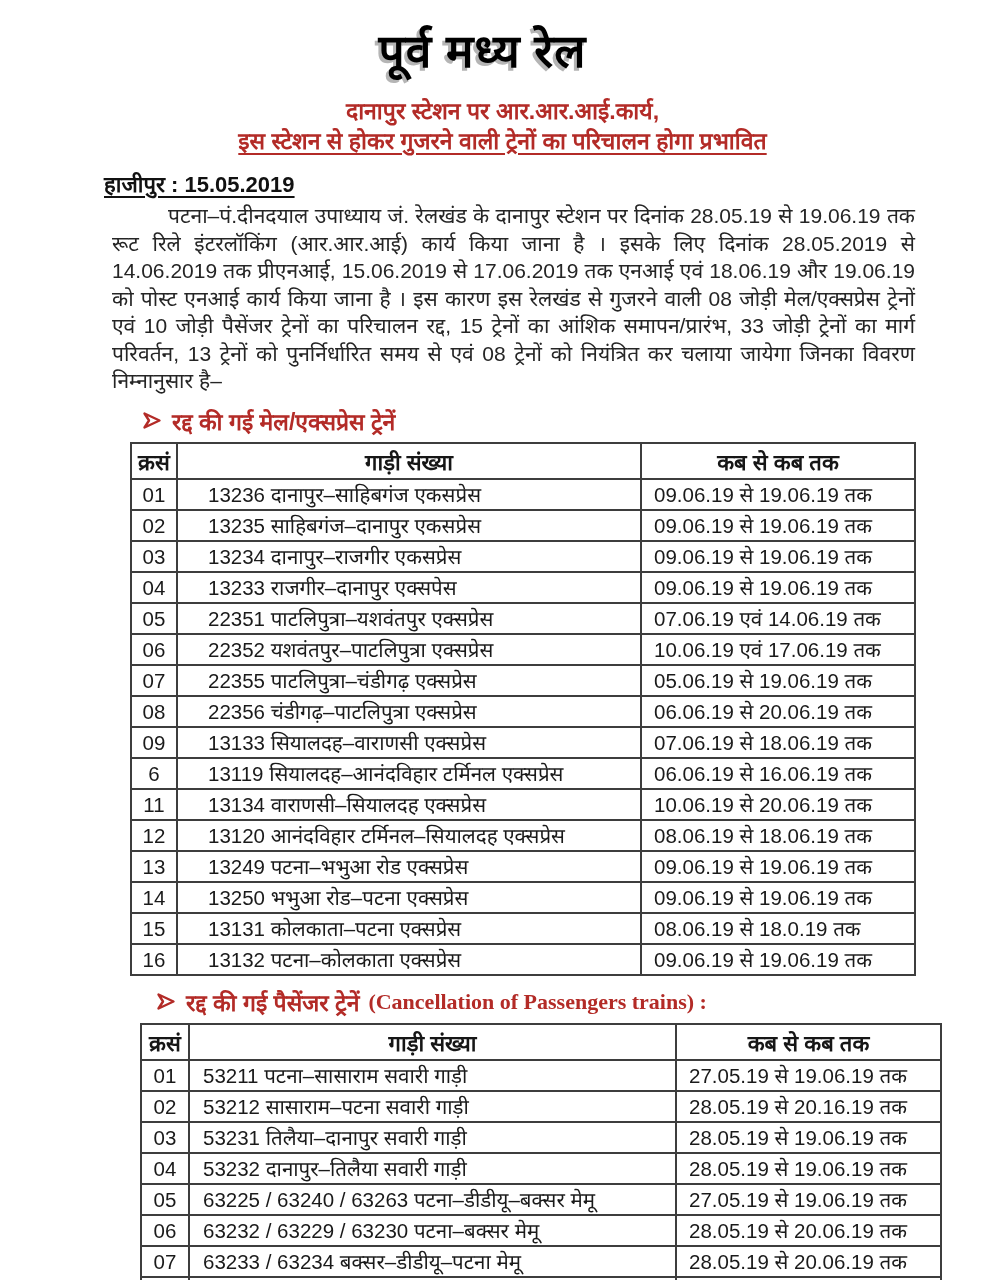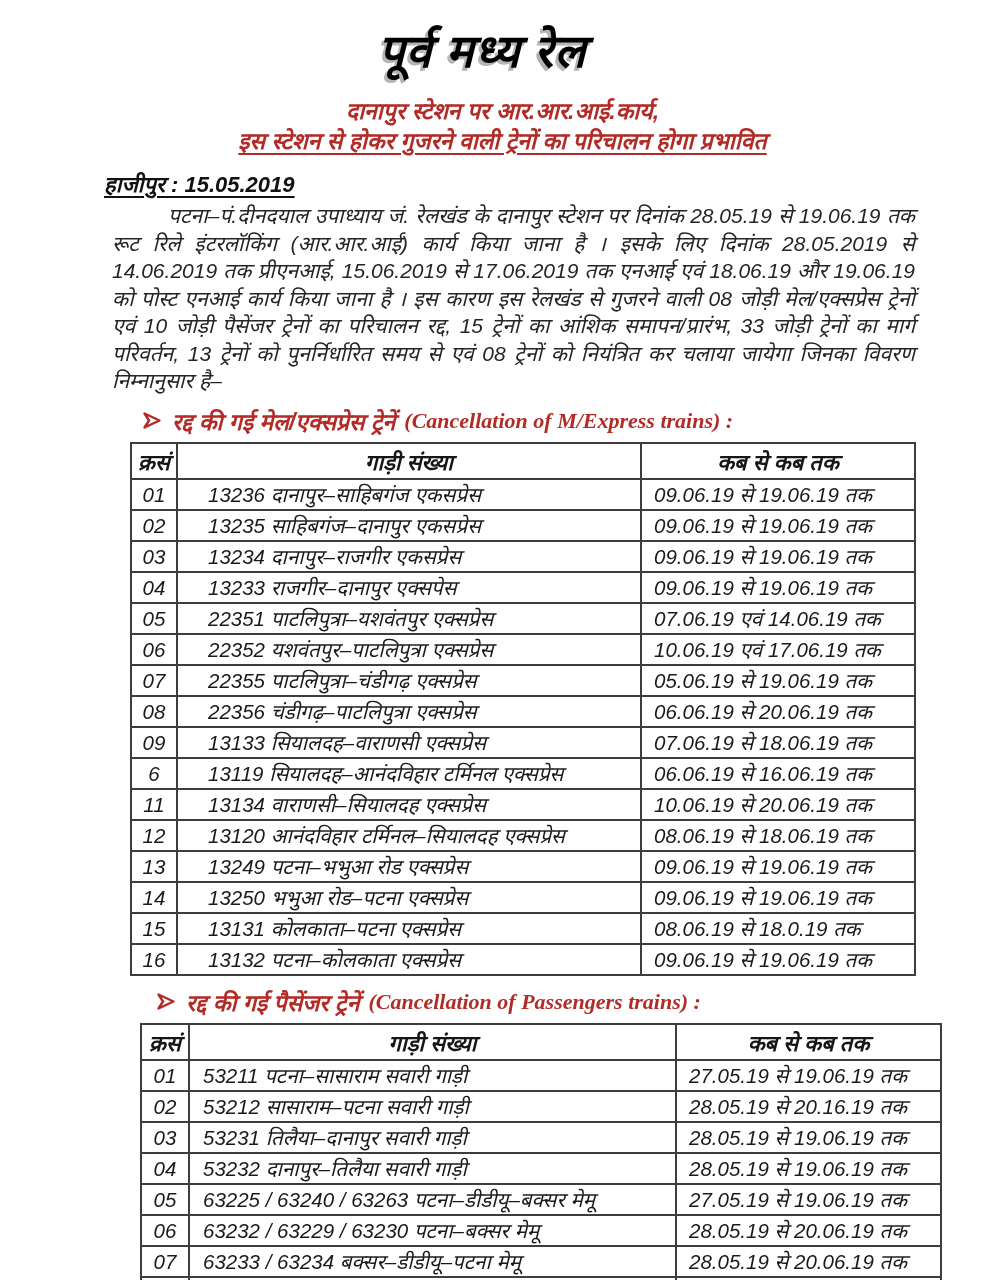--- a/index.html
+++ b/index.html
@@ -8,21 +8,21 @@
     --shadow:#b5b5b5;
     --text:#1e1e1e;
   }
   *{box-sizing:border-box;}
   html,body{margin:0;padding:0;}
   body{
     width:989px;height:1280px;background:#ffffff;
     font-family:"Liberation Sans","DejaVu Sans",sans-serif;
     color:var(--text);overflow:hidden;
   }
-  .page{width:965px;height:1280px;position:relative;padding-top:10px;font-style:italic;}
+  .page{width:965px;height:1280px;position:relative;padding-top:10px;}
   .title{
     text-align:center;font-size:46px;font-weight:bold;color:#000;
     margin:8px 0 16px 0;letter-spacing:1px;
     text-shadow:-3px 3px 0 var(--shadow);
   }
   .sub{
     text-align:center;color:var(--accent);font-weight:bold;
     font-size:23px;line-height:30px;margin:0 0 0 40px;
   }
   .sub.underlined{text-decoration:underline;text-underline-offset:4px;}
@@ -73,21 +73,20 @@
   <p class="intro">पटना–पं.दीनदयाल उपाध्याय जं. रेलखंड के दानापुर स्टेशन पर दिनांक 28.05.19 से 19.06.19 तक रूट रिले इंटरलॉकिंग (आर.आर.आई) कार्य किया जाना है । इसके लिए दिनांक  28.05.2019 से 14.06.2019 तक प्रीएनआई, 15.06.2019 से 17.06.2019 तक एनआई एवं 18.06.19 और 19.06.19 को पोस्ट एनआई कार्य किया जाना है । इस कारण इस रेलखंड से गुजरने वाली 08 जोड़ी मेल/एक्सप्रेस ट्रेनों एवं 10 जोड़ी पैसेंजर ट्रेनों का परिचालन रद्द, 15 ट्रेनों का आंशिक समापन/प्रारंभ, 33 जोड़ी ट्रेनों का मार्ग परिवर्तन, 13 ट्रेनों को पुनर्निर्धारित समय से एवं 08 ट्रेनों को नियंत्रित कर चलाया जायेगा जिनका विवरण निम्नानुसार है–</p>
 
   <section class="section-mail">
     <div class="tbl-heading">
       <span class="arrow">
         <svg width="21" height="19" viewBox="0 0 21 19" aria-hidden="true">
           <path d="M2.5 2.5 L17.5 9.5 L2.5 16.5 L7 9.5 Z" fill="none" stroke="currentColor" stroke-width="2.4" stroke-linejoin="round"></path>
         </svg>
       </span>
       <span class="h-hi">रद्द की गई मेल/एक्सप्रेस ट्रेनें</span>
-      <span class="h-en">(Cancellation of M/Express trains) :</span>
     </div>
     <table class="tbl t1">
       <colgroup>
           <col class="c1">
           <col class="c2">
           <col class="c3">
         </colgroup>
     <thead>
           <tr>
             <th>क्रसं</th>

